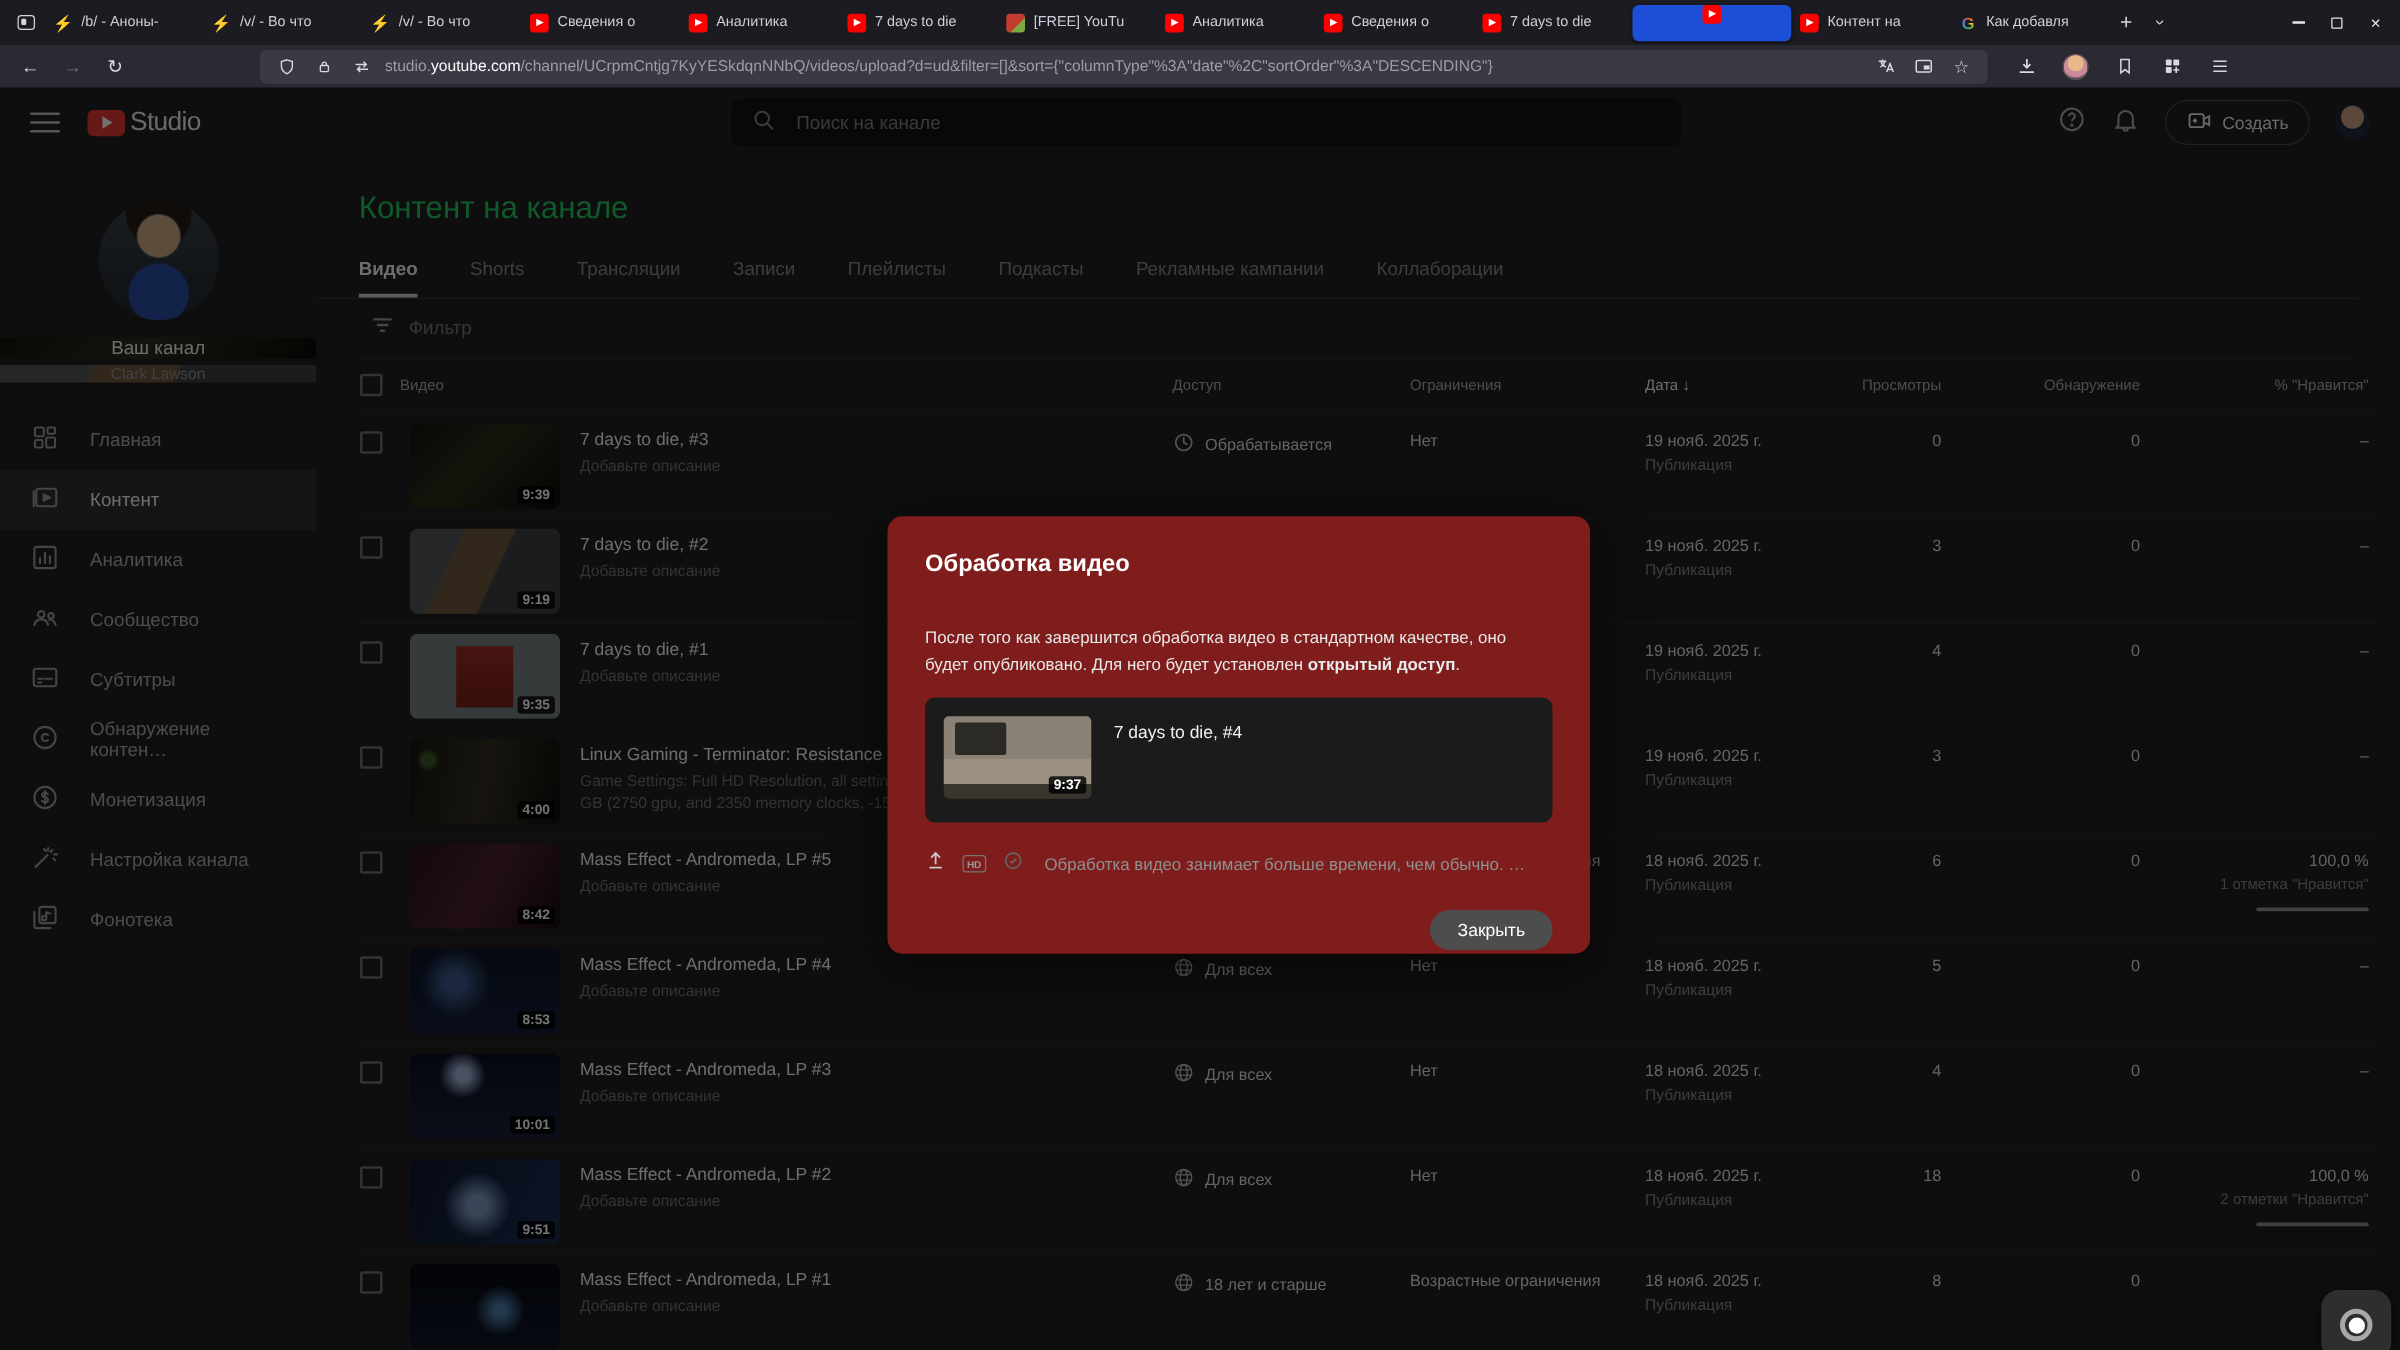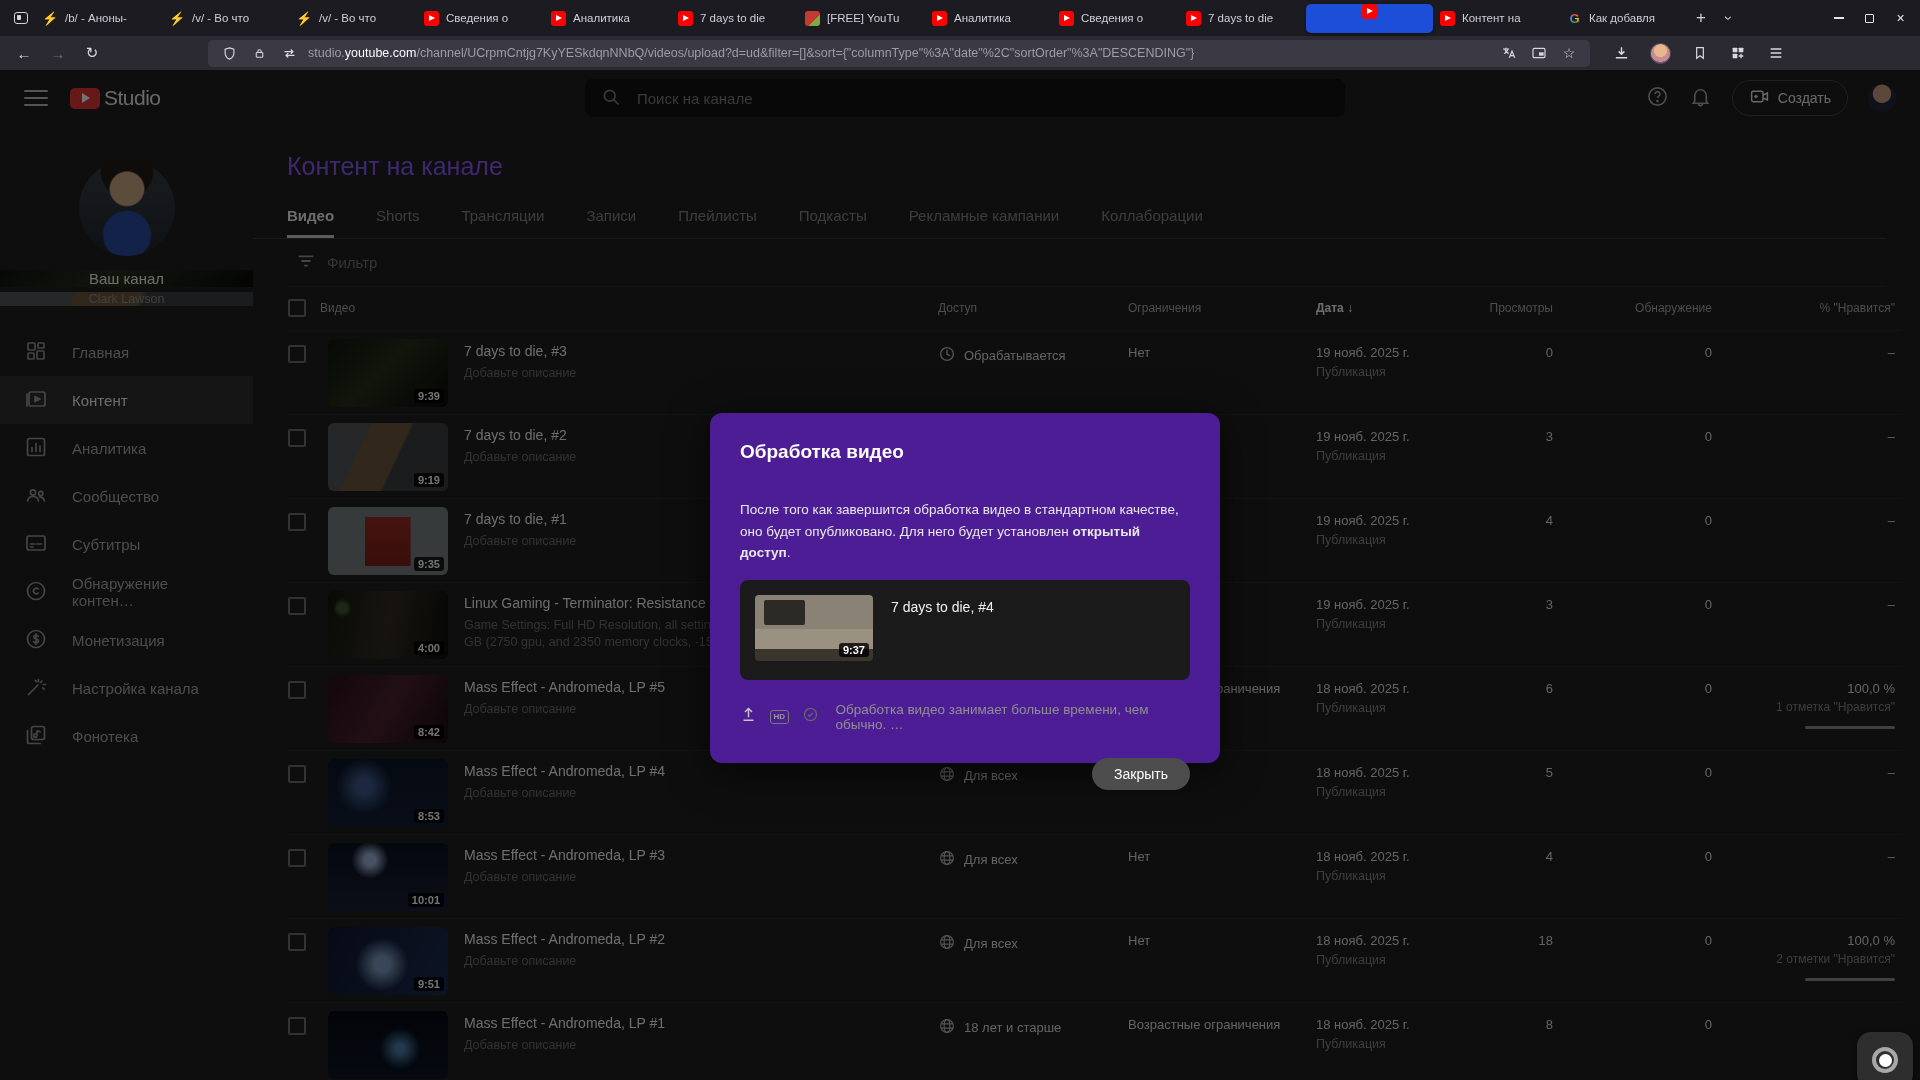--- a/index.html
+++ b/index.html
@@ -66,41 +66,41 @@
                 linear-gradient(180deg,#3a4148,#20262e); }
   .chan .t1 { margin-top:14px; font-size:15px; color:#f1f1f1; }
   .chan .t2 { margin-top:5px; font-size:12.5px; color:#909090; }
   .nav { margin-top:22px; }
   .nitem { height:48px; display:flex; align-items:center; gap:24px; padding:0 24px; font-size:15px; color:#aaa; }
   .nitem.active { background:rgba(255,255,255,.08); color:#f1f1f1; }
   .nitem svg, .nitem .gl { width:24px; flex:none; text-align:center; }
   .sfoot { margin-top:auto; padding-bottom:10px; }
 
   .main { flex:1; padding:26px 0 0 34px; }
-  .ptitle { font-size:25px; color:#8b5cf6; font-weight:400; }
+  .ptitle { font-size:25px; color:#22c55e; font-weight:400; }
   .ctabs { display:flex; gap:42px; margin-top:26px; border-bottom:1px solid #3a3a3a; width:1633px; margin-left:-34px; padding-left:34px;}
   .ctab { font-size:15px; color:#888; padding-bottom:14px; position:relative; }
   .ctab.active { color:#f1f1f1; font-weight:bold; }
   .ctab.active:after { content:""; position:absolute; left:0; right:0; bottom:0; height:3px; background:#ccc; }
   .frow { height:48px; display:flex; align-items:center; gap:10px; padding-left:8px; border-bottom:1px solid #2e2e2e; width:1599px;}
   .frow .ph { color:#777; font-size:15px; }
 
   .tbl { width:1615px; }
   .thead { position:relative; height:44px; border-bottom:1px solid #2e2e2e; font-size:12px; color:#aaa; }
   .thead > div { position:absolute; top:14px; }
   .trow { position:relative; height:84px; border-bottom:1px solid #2a2a2a; }
   .trow > div { position:absolute; }
   .chk { left:1px; width:18px; height:18px; border:2px solid #717171; border-radius:2px; }
   .thead .chk { top:12px; } .trow .chk { top:14px; }
   .c-video { left:33px; } 
   .c-access { left:651px; } .c-restrict { left:841px; } .c-date { left:1029px; }
   .c-views { left:1166px; width:100px; text-align:right; }
   .c-comments { left:1325px; width:100px; text-align:right; }
   .c-likes { left:1408px; width:200px; text-align:right; }
-  .thead .c-date { color:#f1f1f1; font-weight:bold; }
+  .thead .c-date { color:#f1f1f1; font-weight:normal; }
   .thumb { left:41px; top:8px; width:120px; height:68px; border-radius:6px; position:relative; overflow:hidden; background:#111; }
   .dur { position:absolute; right:4px; bottom:4px; background:rgba(0,0,0,.8); color:#fff; font-size:11px; font-weight:bold;
     padding:1px 4px; border-radius:3px; }
   .vtext { left:177px; top:12px; width:460px; }
   .vtitle { font-size:14px; color:#f1f1f1; }
   .vdesc { margin-top:6px; font-size:12.5px; color:#717171; line-height:1.35; }
   .cell { top:14px; font-size:13px; color:#ddd; }
   .acc { display:flex; align-items:center; gap:8px; }
   .acc svg { flex:none; }
   .datecell .sub { margin-top:5px; font-size:12.5px; color:#888; }
@@ -115,21 +115,21 @@
   .t5{background:linear-gradient(120deg,#2a1218,#4b2230 50%,#1a0c10);}
   .t6{background:radial-gradient(circle at 30% 40%,#3d5a8c 0 8%,transparent 30%),linear-gradient(#0d1526,#131f38);}
   .t7{background:radial-gradient(circle at 35% 25%,#9fb4d8 0 6%,transparent 20%),linear-gradient(#0b1020,#1a2238);}
   .t8{background:radial-gradient(circle at 45% 55%,#7e9cc0 0 10%,transparent 35%),linear-gradient(115deg,#0e1830,#1c2c50);}
   .t9{background:radial-gradient(circle at 60% 55%,#4e7fae 0 5%,transparent 25%),linear-gradient(#060a14,#0e1626);}
   .tm{background:linear-gradient(180deg,#8a8274 0 52%,#9a9181 52% 82%,#3a362e 82%);}
   .tm:after{content:"";position:absolute;left:8%;top:8%;width:34%;height:38%;background:#2c2a24;border-radius:2px;}
 
   
   .scrim { position:absolute; inset:0; background:rgba(0,0,0,.55); z-index:5; }
-  .modal { position:absolute; left:710px; top:343px; width:510px; height:350px; background:#4c1d95; border-radius:12px;
+  .modal { position:absolute; left:710px; top:343px; width:562px; height:350px; background:#7f1d1d; border-radius:12px;
     z-index:6; box-shadow:0 8px 40px rgba(0,0,0,.6); padding:28px 30px; }
   .modal h2 { font-size:19px; color:#fff; font-weight:bold; }
   .mbody { margin-top:36px; font-size:13.5px; color:#e8e8e8; line-height:1.6; }
   .mcard { margin-top:16px; background:#1b1b1b; border-radius:8px; padding:15px; display:flex; gap:18px; height:100px; }
   .mthumb { width:118px; height:66px; border-radius:4px; position:relative; overflow:hidden; flex:none; }
   .mvtitle { font-size:14px; color:#f1f1f1; padding-top:4px; }
   .mstatus { margin-top:22px; display:flex; align-items:center; gap:13px; }
   .hdbadge { border:1.5px solid #777; color:#999; font-size:8px; font-weight:bold; border-radius:3px; padding:1.5px 2.5px; }
   .mstatus .txt { font-size:13.5px; color:#909090; margin-left:4px; }
   .mfoot { display:flex; justify-content:flex-end; margin-top:26px; }

